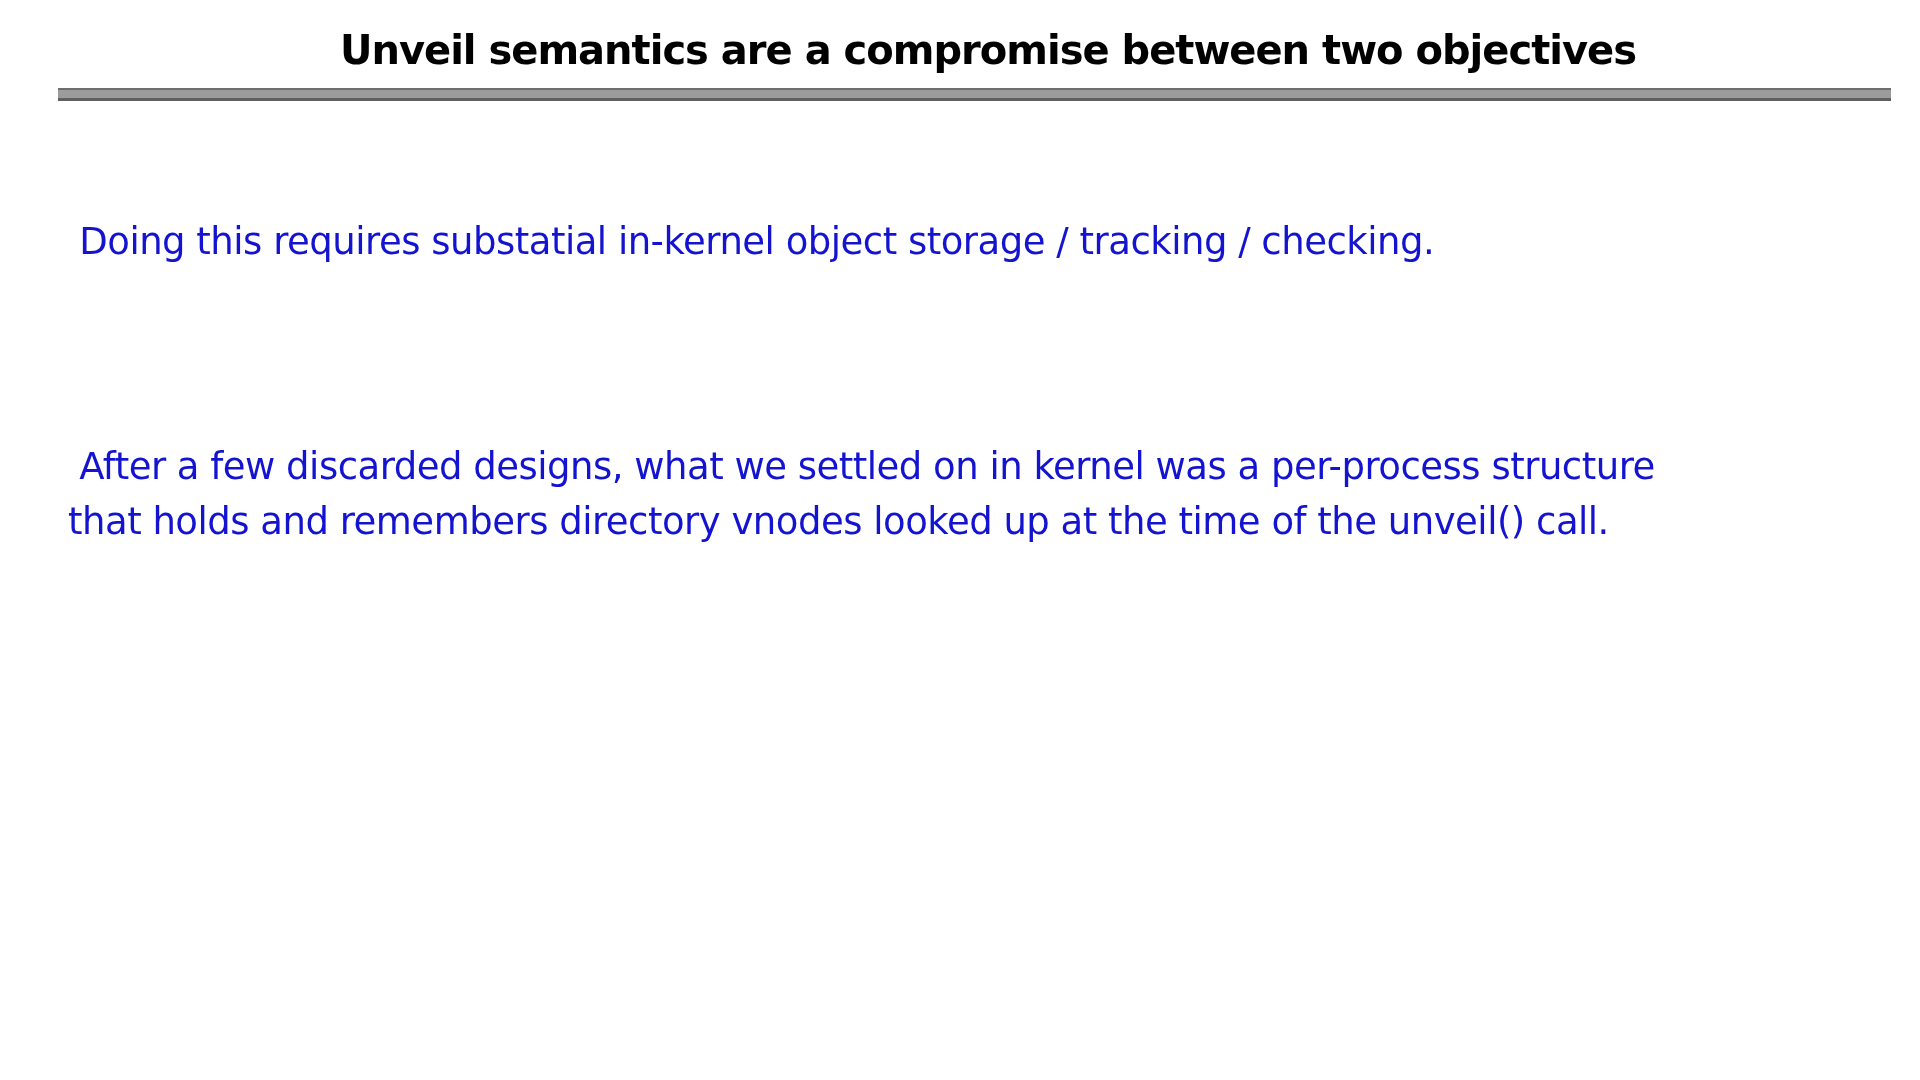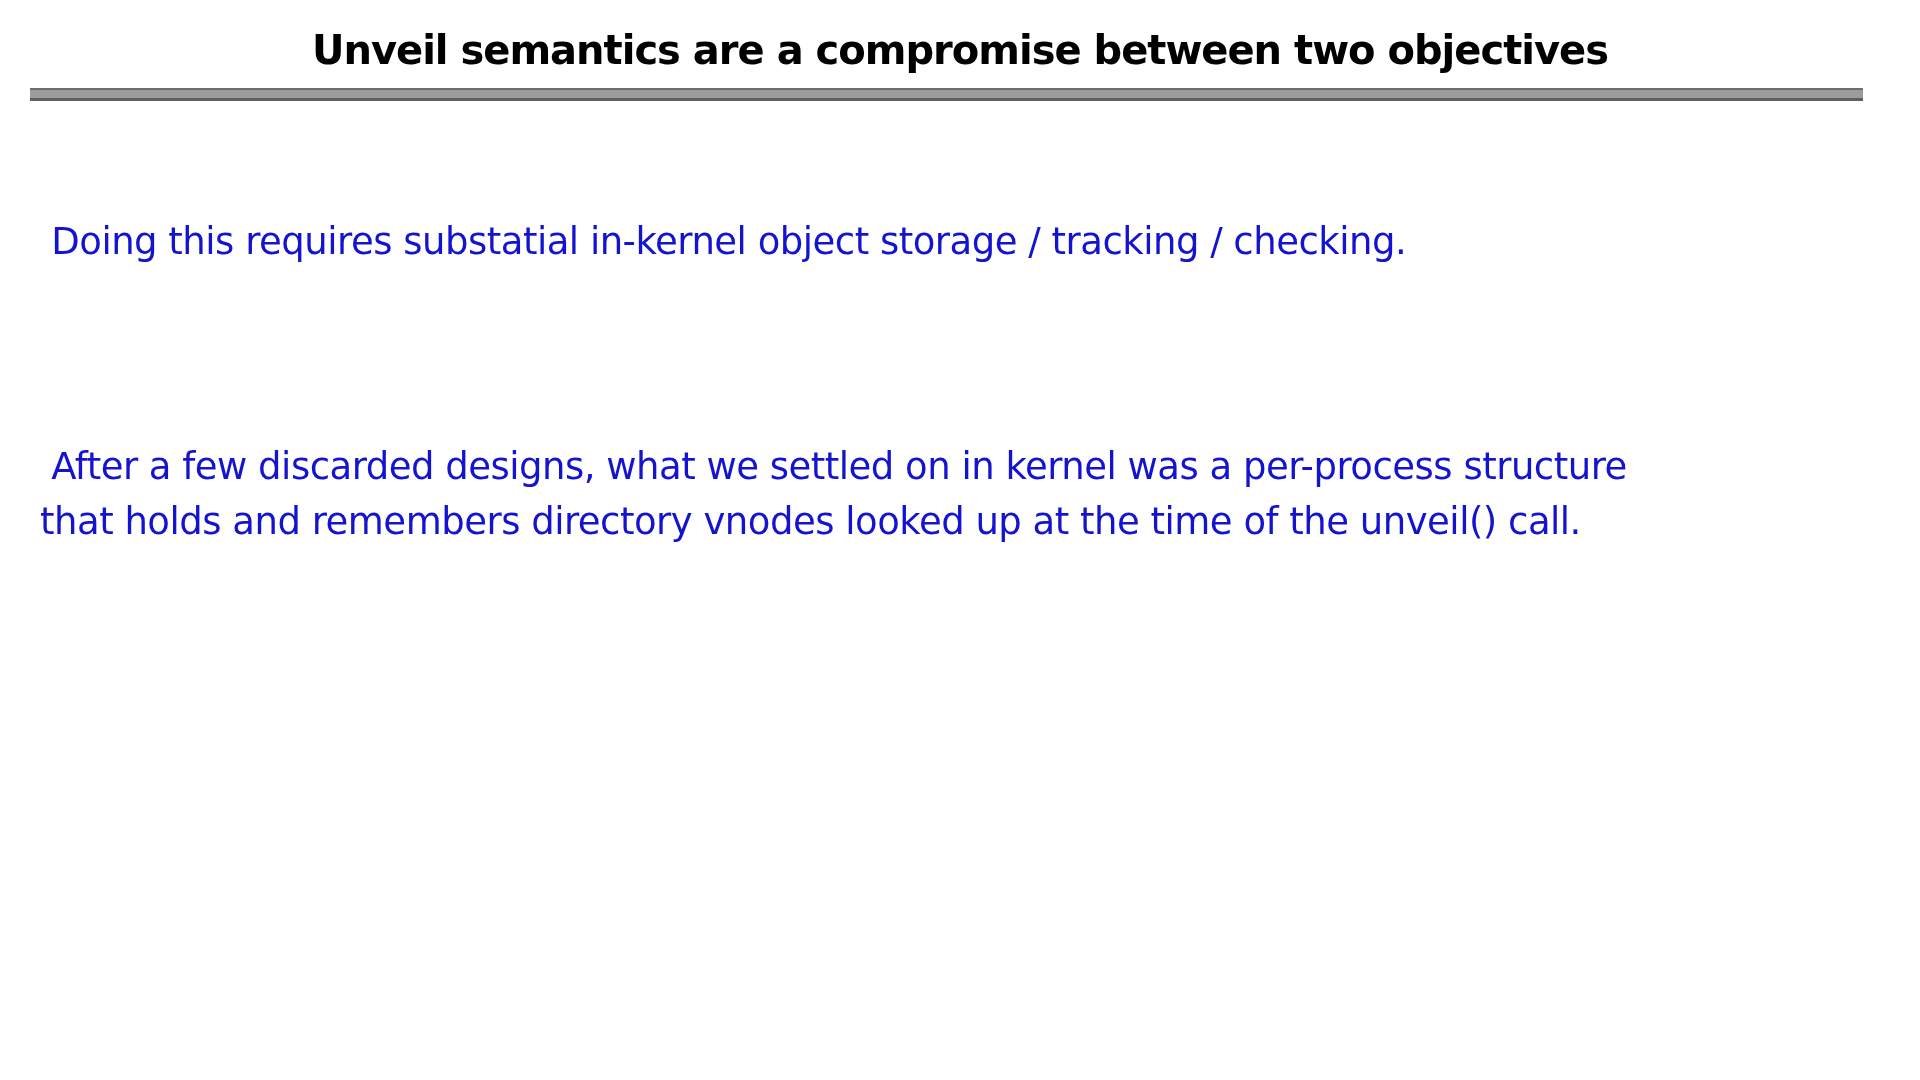--- a/index.html
+++ b/index.html
@@ -9,20 +9,21 @@
     width: 1920px;
     height: 1080px;
     overflow: hidden;
     font-family: "DejaVu Sans", sans-serif;
   }
   .slide {
     position: relative;
     width: 1879px;
     height: 1080px;
     background: #ffffff;
+    margin-left: 28px;
   }
   .slide-title {
     position: absolute;
     top: 26px;
     left: 0;
     width: 1920px;
     text-align: center;
     font-family: "DejaVu Sans", sans-serif;
     font-weight: bold;
     font-size: 40px;

